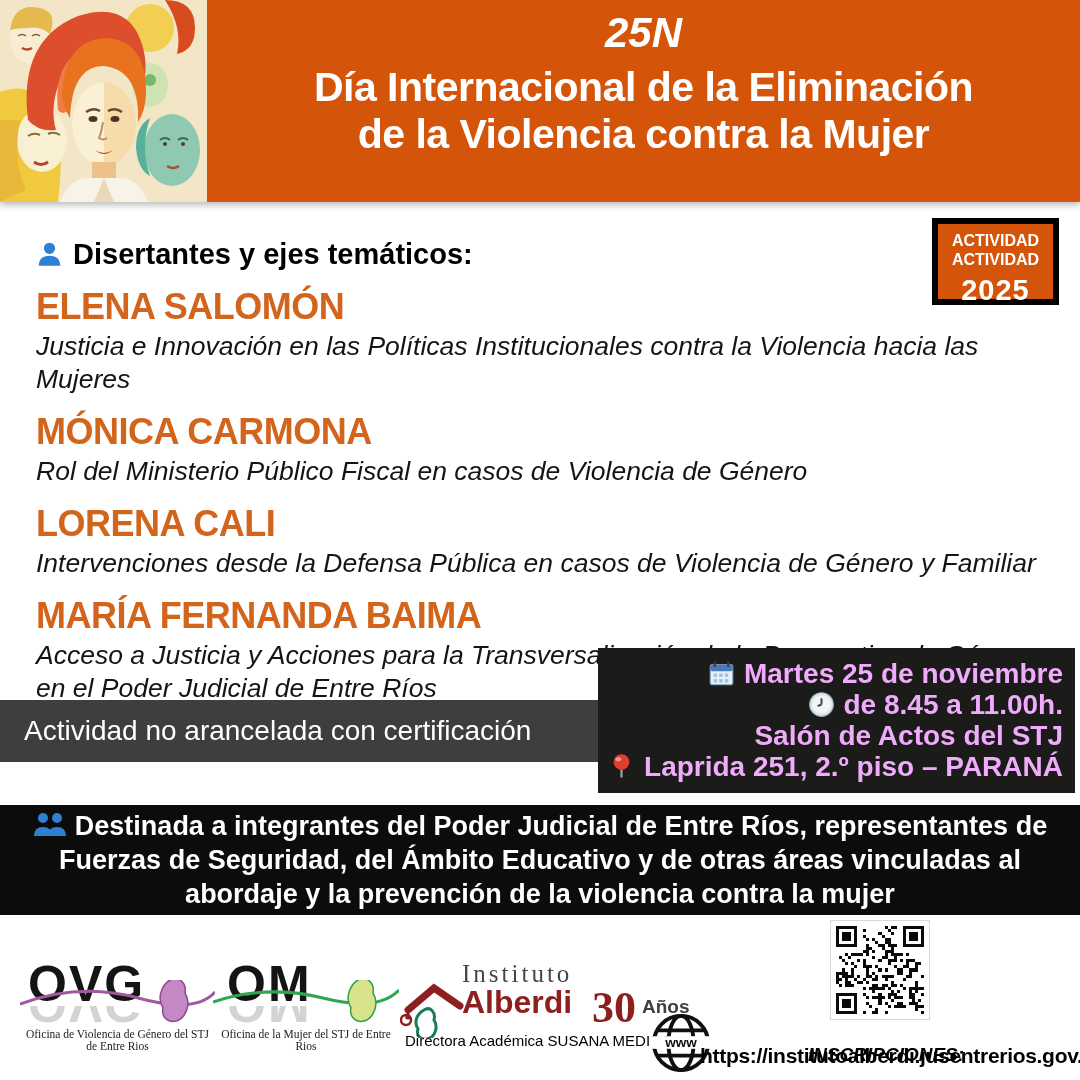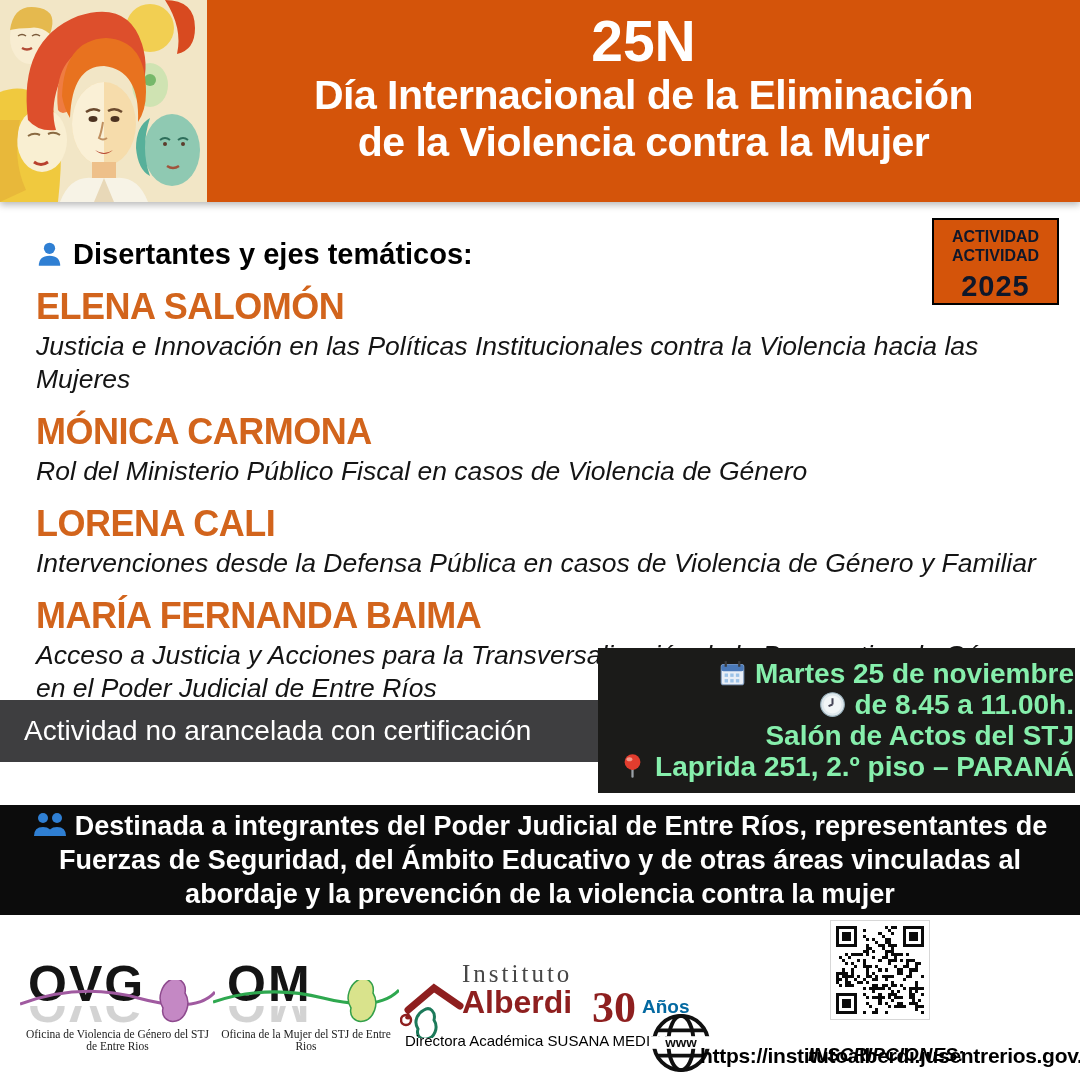--- a/index.html
+++ b/index.html
@@ -4,44 +4,44 @@
 <style>
   html,body{margin:0;padding:0;background:#fff;}
   #poster{position:relative;width:1080px;height:1080px;background:#fff;overflow:hidden;
           font-family:"Liberation Sans",sans-serif;color:#111;}
 
   
   .header{position:absolute;left:0;top:0;width:1080px;height:202px;box-shadow:0 3px 7px rgba(0,0,0,.28);}
   .header-art{position:absolute;left:0;top:0;width:207px;height:202px;}
   .header-banner{position:absolute;left:207px;top:0;width:873px;height:202px;background:#d4540a;
                  color:#fff;text-align:center;}
-  .title-25n{font-size:57px;font-weight:bold;line-height:62px;margin-top:10px;}
+  .title-25n{font-size:42px;font-weight:bold;line-height:62px;margin-top:2px;font-style:italic;}
   .title-sub{font-size:41px;font-weight:bold;line-height:47px;letter-spacing:-.5px;}
 
   
   .badge{position:absolute;left:932px;top:218px;width:127px;height:87px;background:#d4540a;
-         border:2px solid #000000;box-sizing:border-box;color:#0f172a;text-align:center;}
+         border:6px solid #000000;box-sizing:border-box;color:#ffffff;text-align:center;}
   .badge-line{font-size:16px;font-weight:bold;line-height:19px;}
   .badge-line:first-child{margin-top:7px;}
   .badge-year{font-size:29px;font-weight:bold;margin-top:5px;letter-spacing:1px;}
 
   
   .speakers{position:absolute;left:36px;top:238px;width:1008px;text-align:left;}
   .sp-heading{font-size:29px;font-weight:bold;color:#000;}
   .sp-heading .icn{display:inline-block;width:27px;height:27px;vertical-align:-4px;margin-right:10px;}
   .sp-name{font-size:36px;font-weight:bold;color:#d2641c;line-height:44px;margin-top:14px;letter-spacing:-.5px;}
   .sp-topic{font-size:26.5px;font-style:italic;color:#141414;line-height:33px;margin-top:1px;}
 
   
   .cert-box{position:absolute;left:0;top:700px;width:668px;height:62px;background:#3e3e40;
             color:#fff;font-size:28px;line-height:62px;padding-left:24px;box-sizing:border-box;}
 
   
   .event-box{position:absolute;left:598px;top:648px;width:477px;height:145px;background:#1b1b19;
-             color:#86efac;text-align:right;padding:10px 1px 0 10px;box-sizing:border-box;font-weight:bold;}
+             color:#f0abfc;text-align:right;padding:10px 12px 0 10px;box-sizing:border-box;font-weight:bold;}
   .ev-line{font-size:28px;line-height:31px;display:flex;justify-content:flex-end;align-items:center;gap:9px;}
   .ev-line .icn{width:27px;height:27px;flex:0 0 auto;}
 
   
   .audience{position:absolute;left:0;top:805px;width:1080px;height:110px;background:#0c0c0c;color:#fff;
             display:flex;align-items:center;justify-content:center;text-align:center;
             font-weight:bold;font-size:27px;line-height:34px;padding:0 26px;box-sizing:border-box;}
   .audience .icn{display:inline-block;width:34px;height:26px;vertical-align:-3px;margin-right:8px;}
 
   
@@ -53,21 +53,21 @@
                 font-family:"Liberation Serif",serif;font-size:11.5px;color:#222;}
   .swoosh{position:absolute;left:0;top:22px;}
 
   .alberdi{position:absolute;left:398px;top:952px;width:280px;height:110px;}
   .alb-instituto{position:absolute;left:64px;top:8px;font-family:"Liberation Serif",serif;
                  font-size:25px;letter-spacing:3px;color:#474747;}
   .alb-name{position:absolute;left:64px;top:32px;font-family:Liberation Sans, sans-serif;font-weight:bold;
             font-size:32px;color:#8e1f1f;}
   .alb-30{position:absolute;left:194px;top:30px;font-family:"Liberation Serif",serif;font-weight:bold;
           font-size:44px;color:#8e1f1f;}
-  .alb-anios{position:absolute;left:244px;top:44px;font-size:19px;font-weight:bold;color:#0369a1;}
+  .alb-anios{position:absolute;left:244px;top:44px;font-size:19px;font-weight:bold;color:#404040;}
   .alb-director{position:absolute;left:0;top:80px;width:100%;text-align:center;font-size:15px;color:#000;}
 
   .globe{position:absolute;left:650px;top:1012px;width:62px;height:62px;}
   .qr{position:absolute;left:830px;top:920px;width:100px;height:100px;background:#fff;
       border:1px solid #d7d7d7;box-sizing:border-box;padding:5px;}
   .inscr-label{position:absolute;left:700px;top:1024px;width:372px;text-align:center;
                font-size:19px;font-weight:bold;font-style:italic;color:#000;margin-top:20px;}
   .inscr-url{position:absolute;left:700px;top:1044px;width:378px;text-align:center;
              font-size:21px;font-weight:bold;color:#000;letter-spacing:-.3px;}
 </style>

